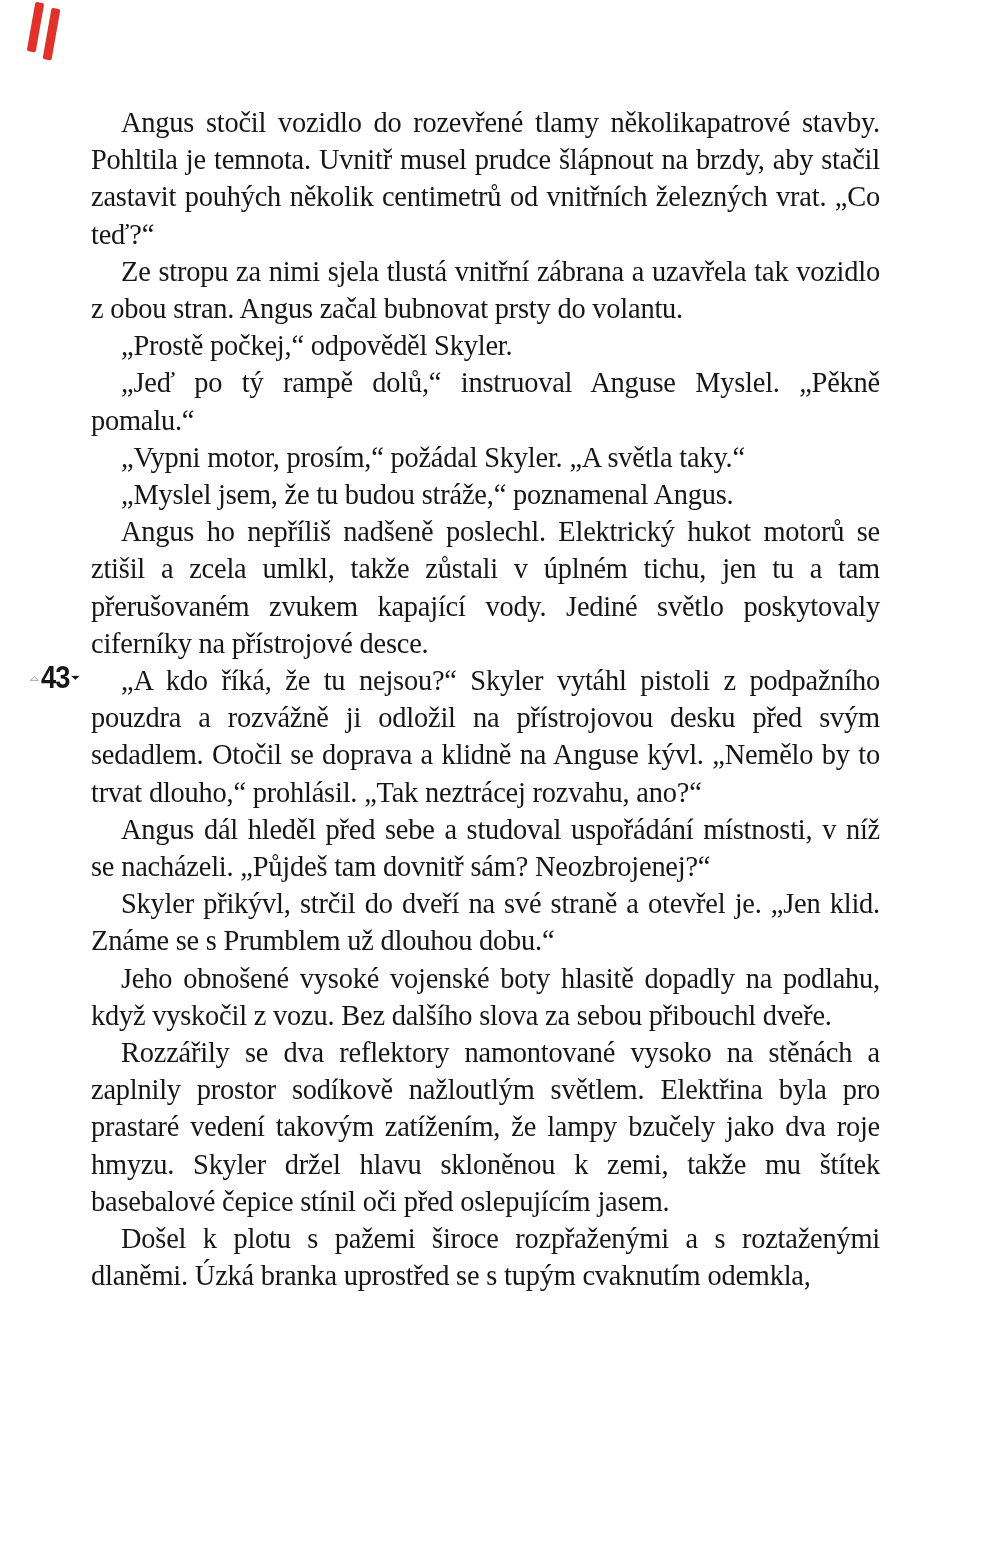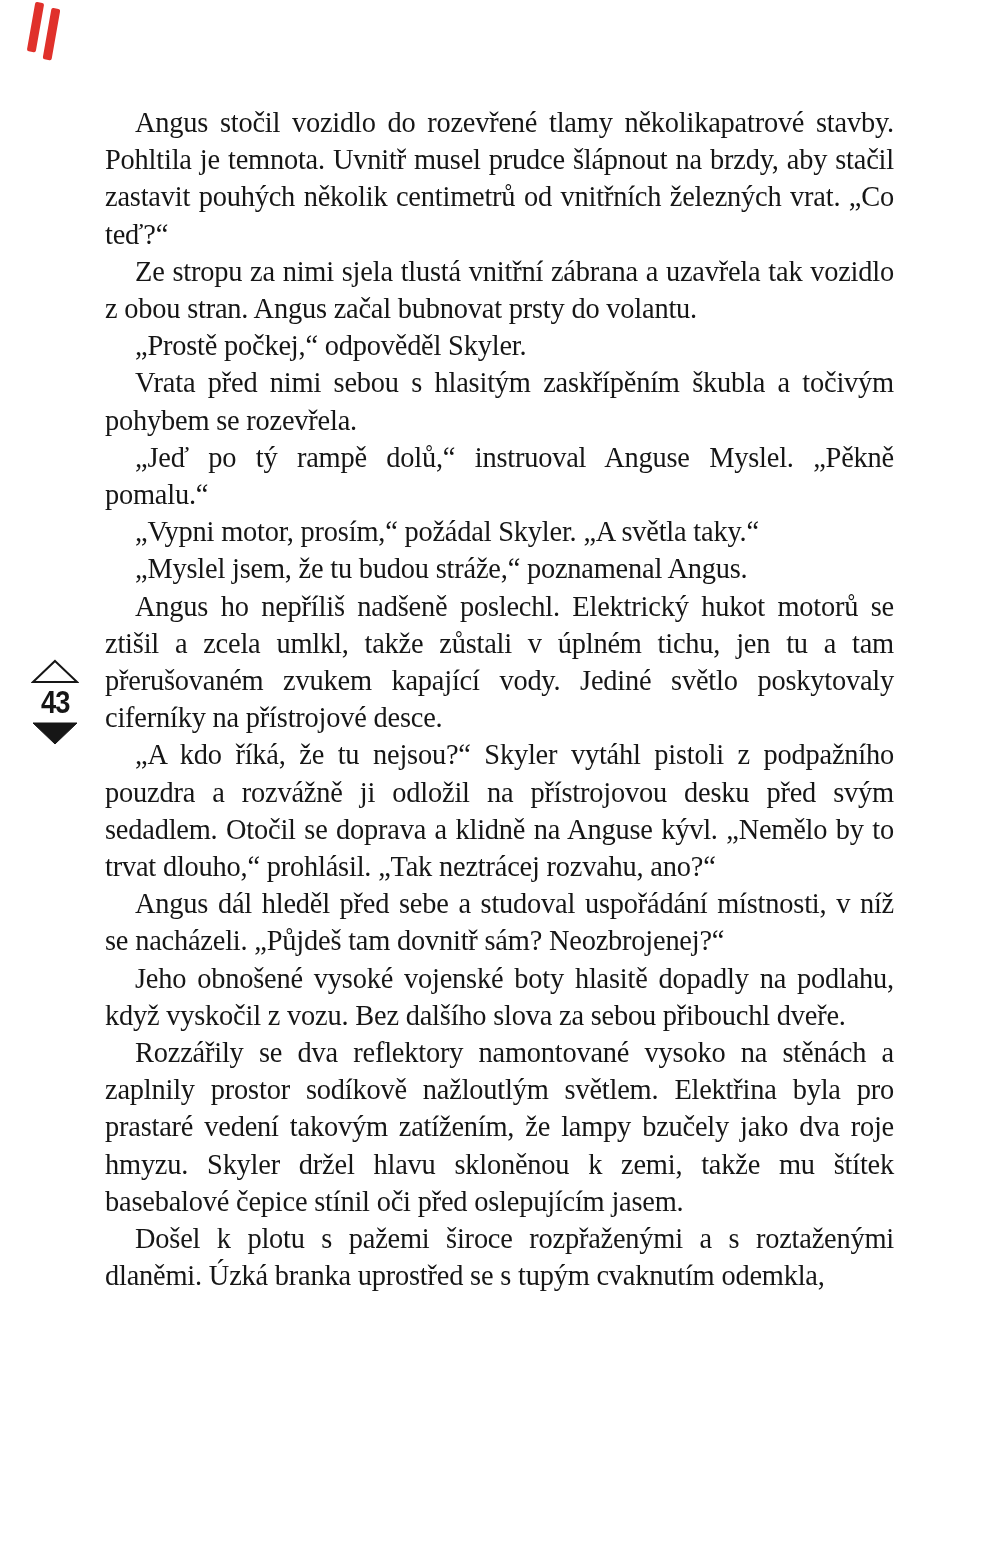--- a/index.html
+++ b/index.html
@@ -20,38 +20,38 @@
   .red-marks{
     position:absolute;
     left:26px; top:0px;
     width:40px; height:66px;
   }
   
   .page-marker{
     position:absolute;
     left:30px; top:659px;
     width:50px;
-    display:flex; flex-direction:column;
+    display:flex; flex-direction:row;
     align-items:center;
   }
   .page-marker svg{ display:block; }
   .page-num{
     font-family:"Liberation Sans", sans-serif;
     font-weight:bold;
     font-size:31px;
     line-height:1;
     color:var(--ink);
     transform:scaleX(.88);
     margin:3px 0 4px 0;
     letter-spacing:-1px;
   }
   
   .text-col{
     position:absolute;
-    left:105px; top:104px;
+    left:91px; top:104px;
     width:789px;
     font-size:28.4px;
     line-height:37.2px;
     text-align:justify;
     letter-spacing:-0.2px;
   }
   .text-col p{
     text-indent:30px;
     margin:0;
   }
@@ -71,23 +71,23 @@
   <div class="page-num">43</div>
   <svg width="48" height="24" viewBox="0 0 48 24" aria-hidden="true">
     <polygon points="2,1 46,1 24,22" fill="#161616" stroke="#161616" stroke-width="1"></polygon>
   </svg>
 </div>
 
 <div class="text-col">
     <p>Angus stočil vozidlo do rozevřené tlamy několikapatrové stavby. Pohltila je temnota. Uvnitř musel prudce šlápnout na brzdy, aby stačil zastavit pouhých několik centimetrů od vnitřních železných vrat. „Co teď?“</p>
     <p>Ze stropu za nimi sjela tlustá vnitřní zábrana a uzavřela tak vozidlo z obou stran. Angus začal bubnovat prsty do volantu.</p>
     <p>„Prostě počkej,“ odpověděl Skyler.</p>
-    <p>Vrata před nimi sebou s hlasitým zaskřípěním škubla a točivým pohybem se rozevřela.</p>
     <p>„Jeď po tý rampě dolů,“ instruoval Anguse Myslel. „Pěkně pomalu.“</p>
     <p>„Vypni motor, prosím,“ požádal Skyler. „A světla taky.“</p>
     <p>„Myslel jsem, že tu budou stráže,“ poznamenal Angus.</p>
     <p>Angus ho nepříliš nadšeně poslechl. Elektrický hukot motorů se ztišil a zcela umlkl, takže zůstali v úplném tichu, jen tu a tam přerušovaném zvukem kapající vody. Jediné světlo poskytovaly ciferníky na přístrojové desce.</p>
     <p>„A kdo říká, že tu nejsou?“ Skyler vytáhl pistoli z podpažního pouzdra a rozvážně ji odložil na přístrojovou desku před svým sedadlem. Otočil se doprava a klidně na Anguse kývl. „Nemělo by to trvat dlouho,“ prohlásil. „Tak neztrácej rozvahu, ano?“</p>
     <p>Angus dál hleděl před sebe a studoval uspořádání místnosti, v níž se nacházeli. „Půjdeš tam dovnitř sám? Neozbrojenej?“</p>
+    <p>Skyler přikývl, strčil do dveří na své straně a otevřel je. „Jen klid. Známe se s Prumblem už dlouhou dobu.“</p>
     <p>Jeho obnošené vysoké vojenské boty hlasitě dopadly na podlahu, když vyskočil z vozu. Bez dalšího slova za sebou přibouchl dveře.</p>
     <p>Rozzářily se dva reflektory namontované vysoko na stěnách a zaplnily prostor sodíkově nažloutlým světlem. Elektřina byla pro prastaré vedení takovým zatížením, že lampy bzučely jako dva roje hmyzu. Skyler držel hlavu skloněnou k zemi, takže mu štítek basebalové čepice stínil oči před oslepujícím jasem.</p>
     <p>Došel k plotu s pažemi široce rozpřaženými a s roztaženými dlaněmi. Úzká branka uprostřed se s tupým cvaknutím odemkla,</p>
   </div>
 
 </body></html>

